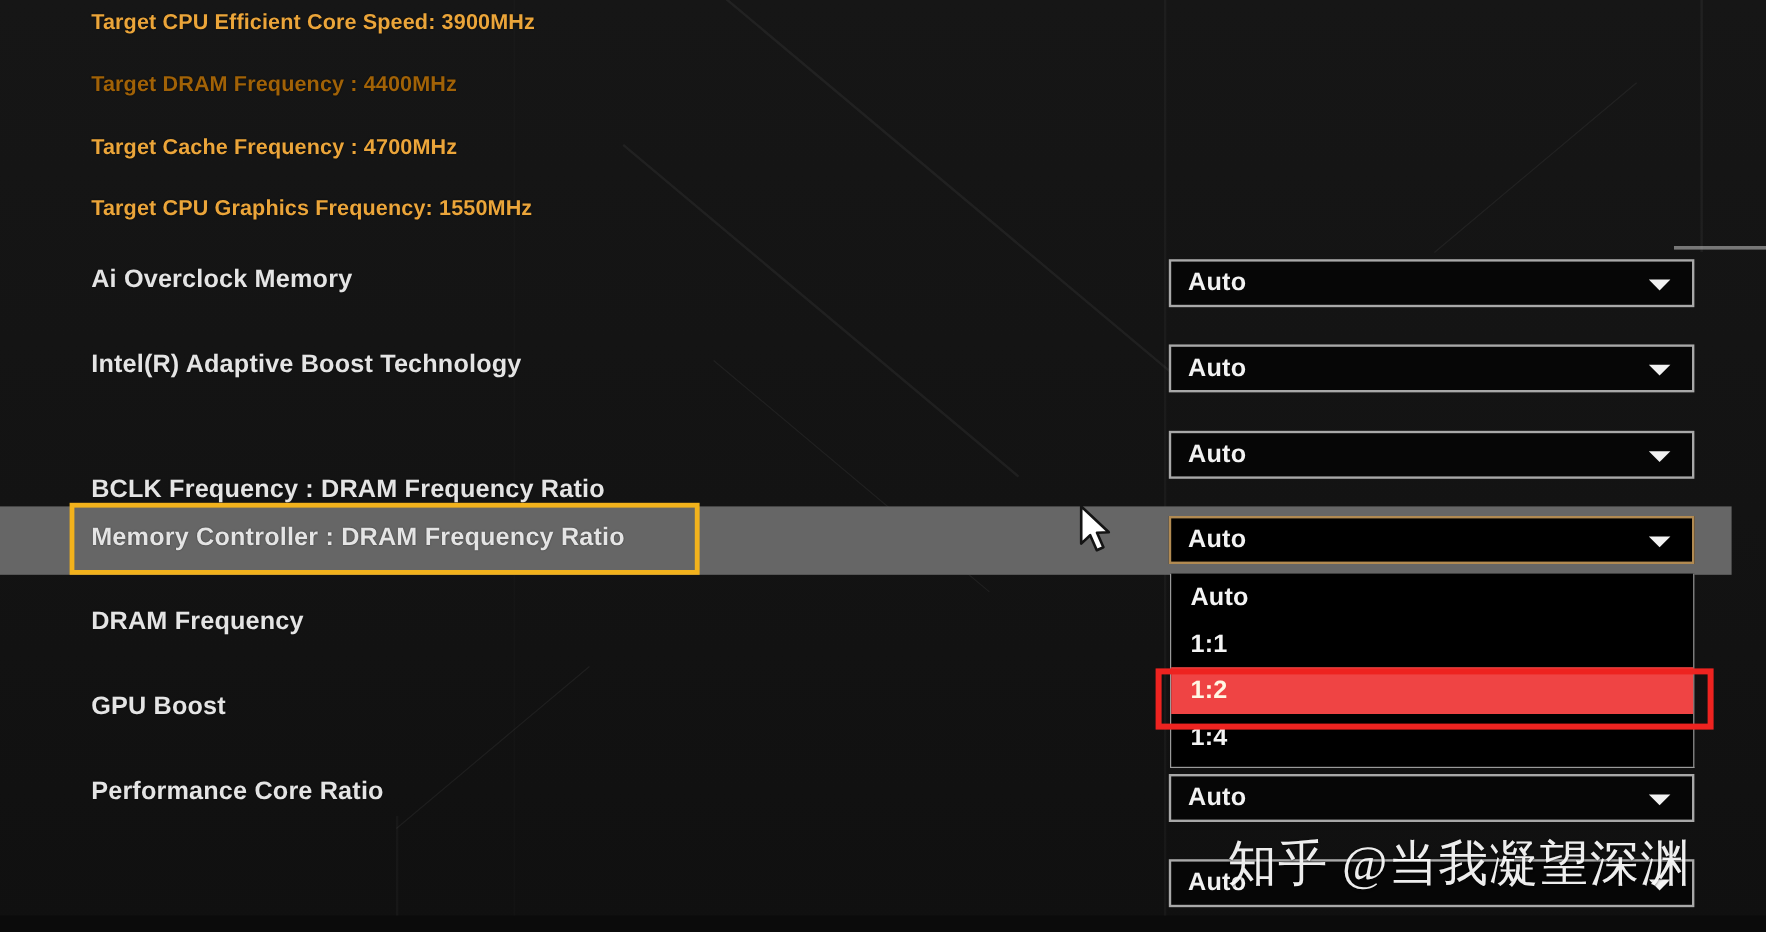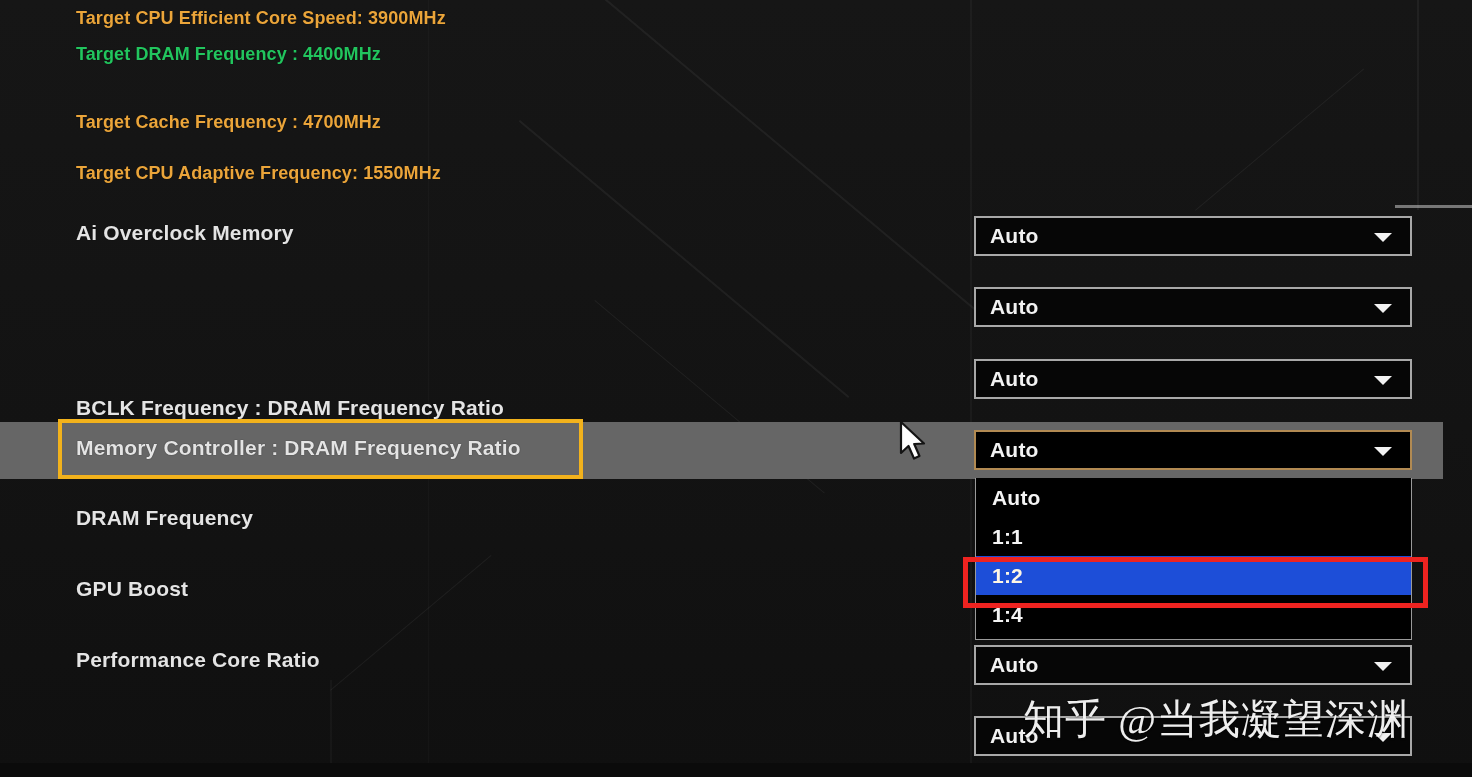--- a/index.html
+++ b/index.html
@@ -126,31 +126,32 @@
   <div class="vwash1"></div>
   <div class="vwash2"></div>
   <div class="vwash3"></div>
   <div class="vwash4"></div>
   <div class="topedge"></div>
   <div class="bottomband"></div>
 </div>
 
 <div id="targets">
     <div class="target-line" style="top: 8px; color: rgb(235, 165, 58);">Target CPU Efficient Core Speed: 3900MHz</div>
-    <div class="target-line" style="top: 44px; color: #22c55e;">Target DRAM Frequency : 4400MHz</div>
+    <div class="target-line" style="top: 60px; color: #a16207;">Target DRAM Frequency : 4400MHz</div>
     <div class="target-line" style="top: 112px; color: rgb(235, 165, 58);">Target Cache Frequency : 4700MHz</div>
-    <div class="target-line" style="top: 163px; color: rgb(235, 165, 58);">Target CPU Adaptive Frequency: 1550MHz</div>
+    <div class="target-line" style="top: 163px; color: rgb(235, 165, 58);">Target CPU Graphics Frequency: 1550MHz</div>
   </div>
 
 <div id="rows">
     <div class="row-label" style="top: 221px;">Ai Overclock Memory</div>
     <div class="select" style="top: 216px;">
       <span class="sel-value">Auto</span>
       <span class="caret"></span>
     </div>
+    <div class="row-label" style="top: 292px;">Intel(R) Adaptive Boost Technology</div>
     <div class="select" style="top: 287px;">
       <span class="sel-value">Auto</span>
       <span class="caret"></span>
     </div>
     <div class="row-label" style="top: 363px; margin-top: 33px;">BCLK Frequency : DRAM Frequency Ratio</div>
     <div class="select" style="top: 359px;">
       <span class="sel-value">Auto</span>
       <span class="caret"></span>
     </div>
     <div class="row-band" style="top: 422px; height: 57px; background: rgb(102, 102, 102);"></div>
@@ -168,21 +169,21 @@
     </div>
     <div class="select" style="top: 716px;">
       <span class="sel-value">Auto</span>
       <span class="caret"></span>
     </div>
   </div>
 
 <div id="option-list">
     <div class="opt">Auto</div>
     <div class="opt">1:1</div>
-    <div class="opt highlighted" style="background: #1d4ed8;">1:2</div>
+    <div class="opt highlighted" style="background: #ef4444;">1:2</div>
     <div class="opt">1:4</div>
   </div>
 
 <div class="anno-yellow" style="border-color: rgb(242, 178, 28);"></div>
 <div class="anno-red" style="border-color: rgb(238, 35, 32);"></div>
 
 <div id="cursor">
   <svg width="30" height="44" viewBox="0 0 30 44" xmlns="http://www.w3.org/2000/svg">
     <path d="M2,2 L2,33 L9.5,26 L15,38.5 L20.5,36 L15.2,24 L25,23.5 Z" fill="#ffffff" stroke="#141414" stroke-width="2.2" stroke-linejoin="round"></path>
   </svg>

